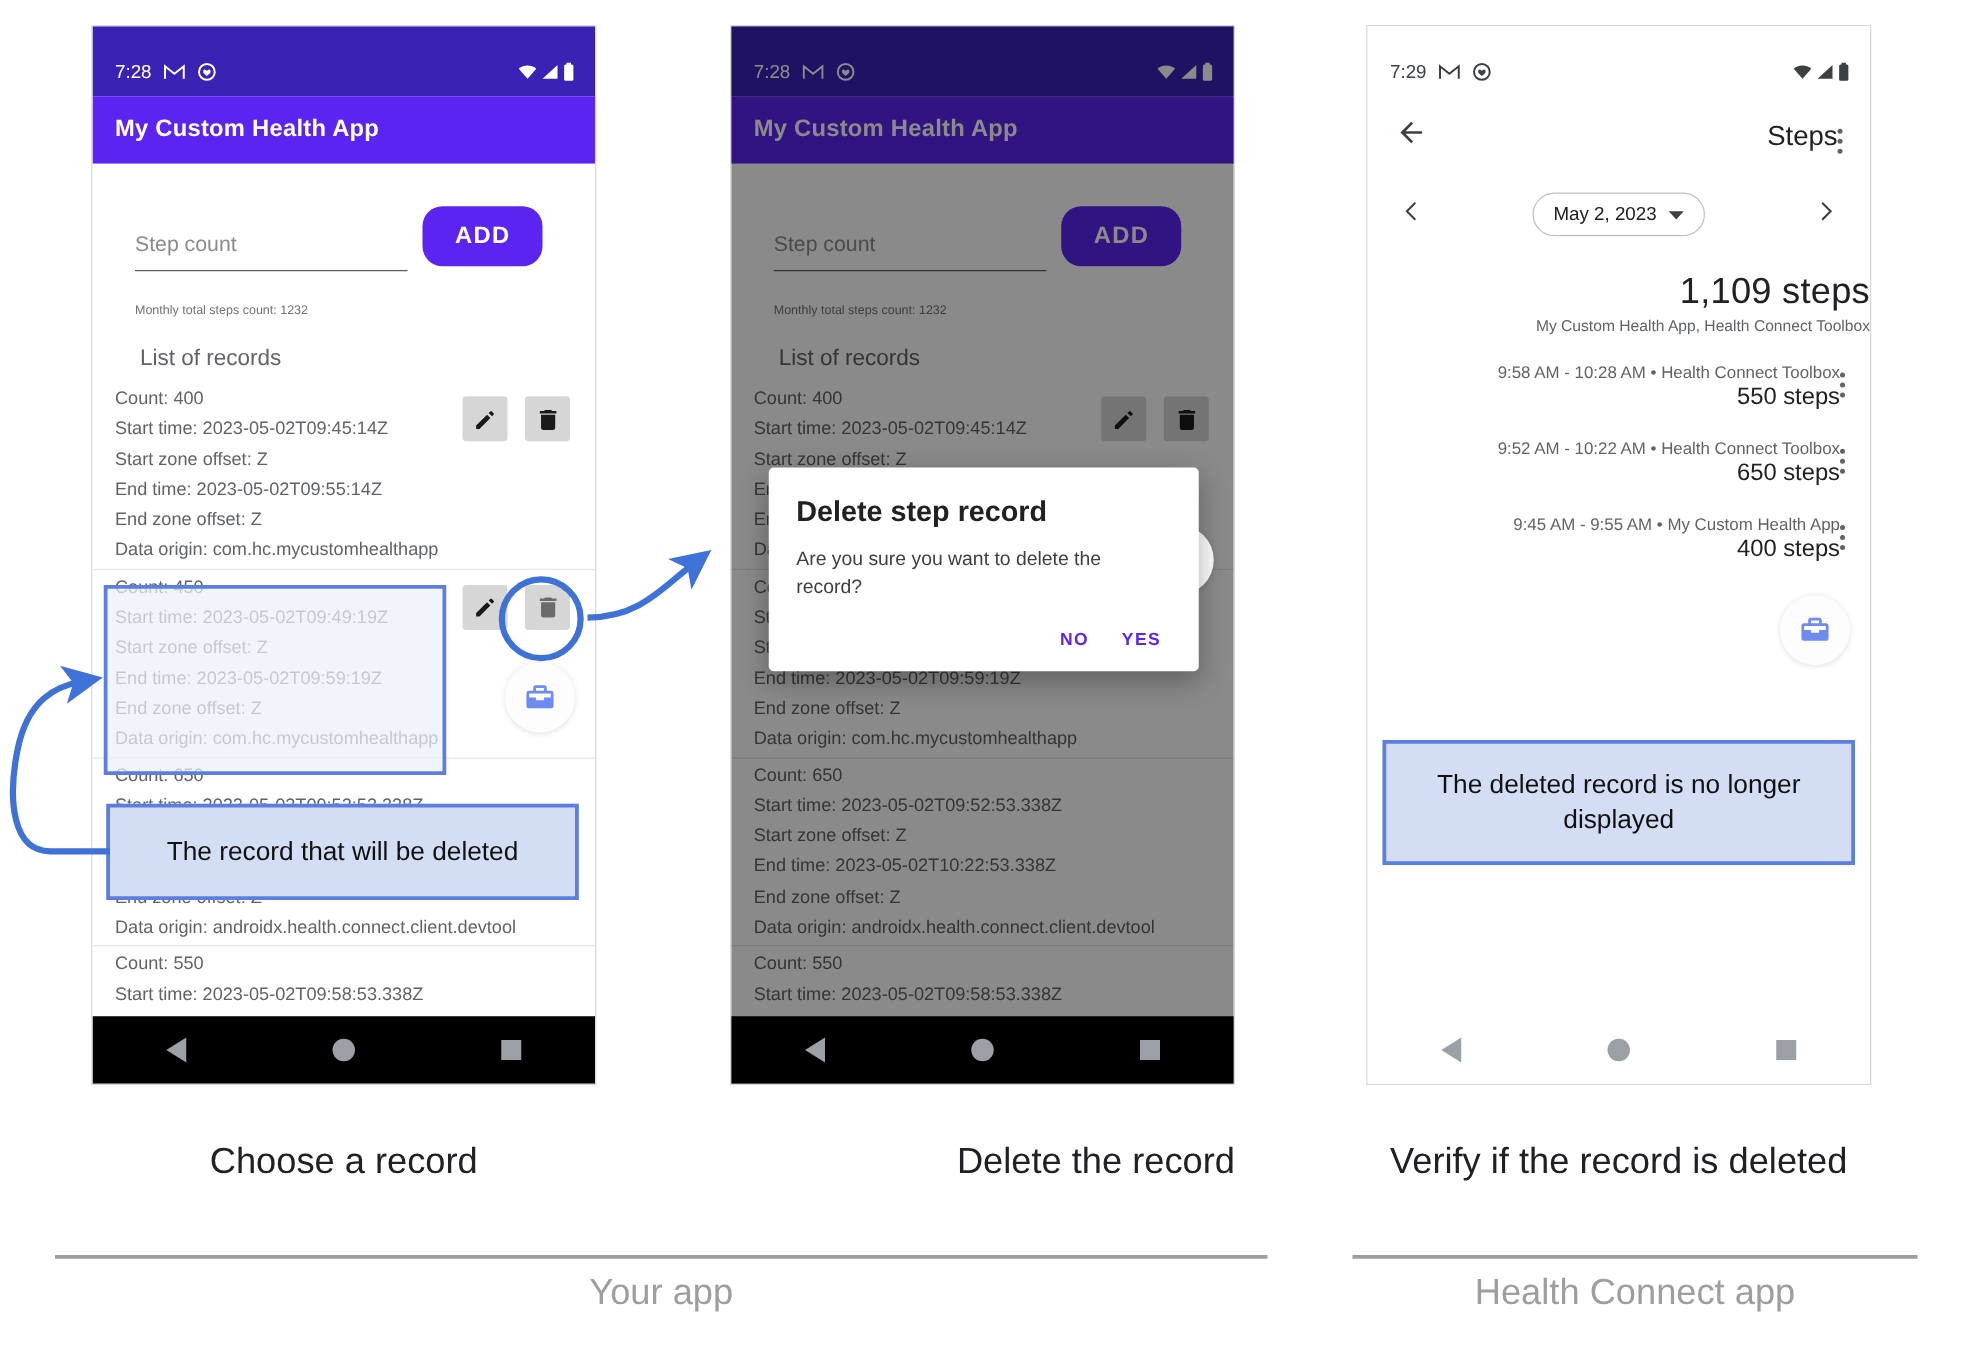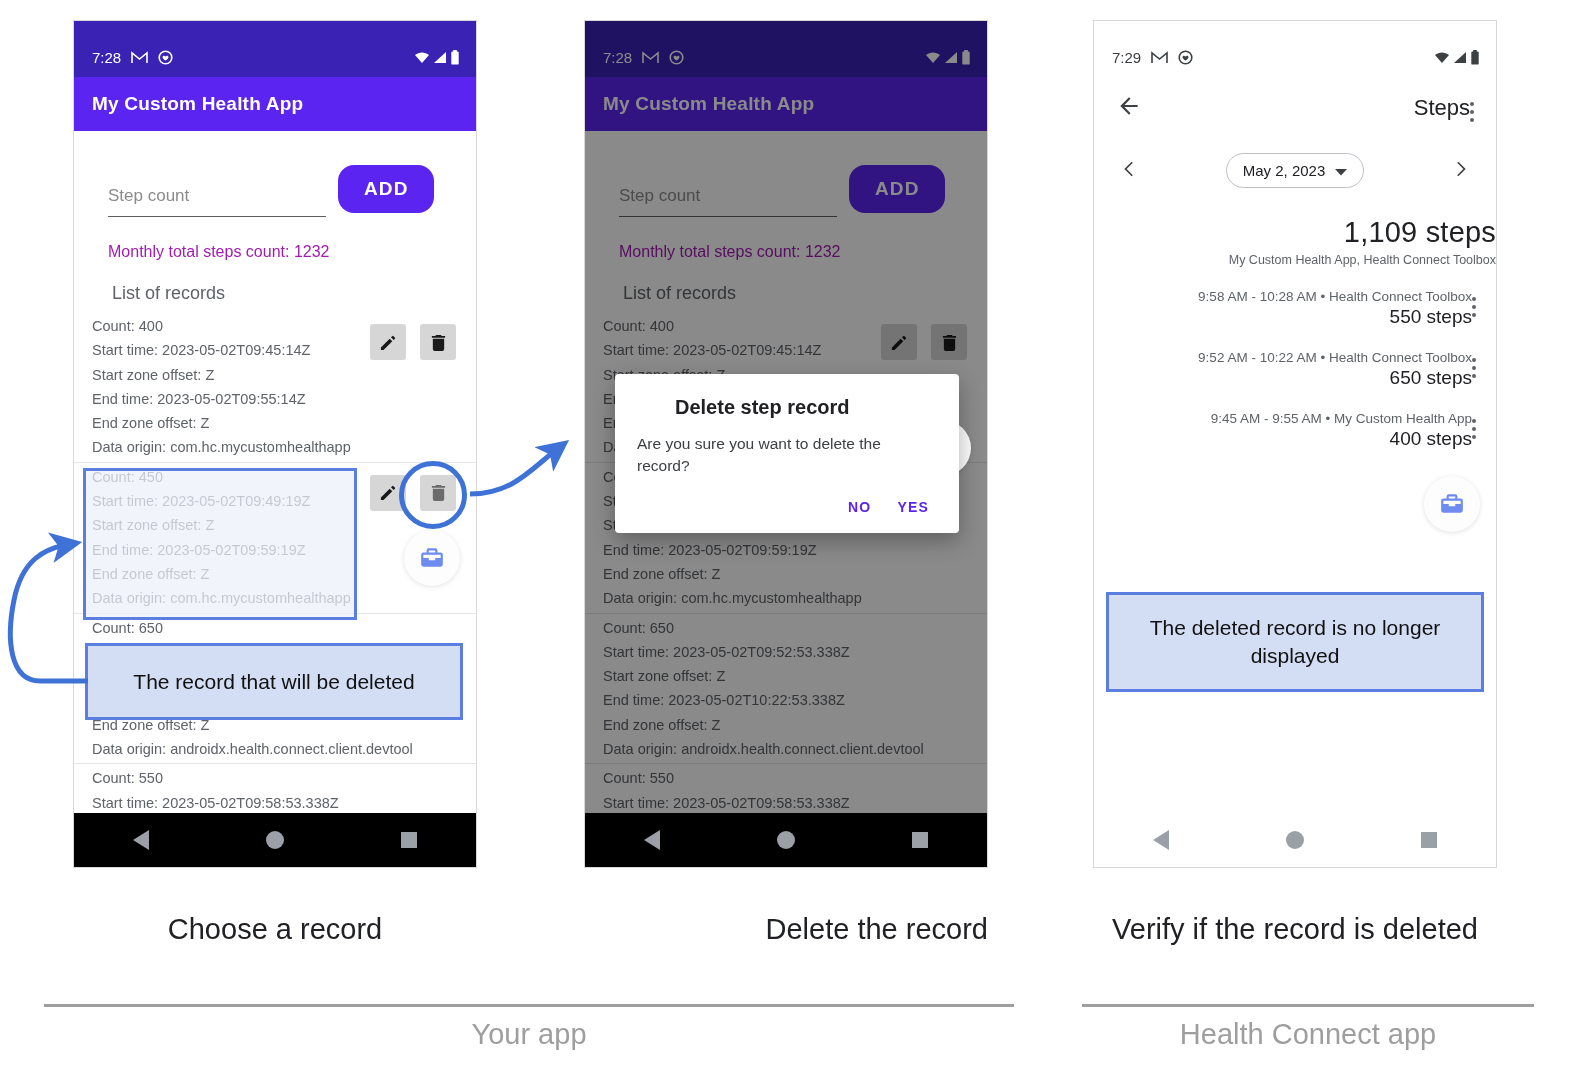--- a/index.html
+++ b/index.html
@@ -53,21 +53,21 @@
     padding: 34px 32px 0 34px;
   }
   .textfield { flex: 0 0 218px; }
   .tf-placeholder { font-size: 17px; color:#8b8b8b; padding-bottom: 10px; }
   .tf-underline { height:1px; background:#5f5f5f; }
   .add-btn {
     background:#5B24F0; color:#fff; border-radius:16px;
     font-size: 19px; font-weight:700; letter-spacing:1.1px;
     padding: 13px 26px; border:none; margin-bottom: 4px; cursor:pointer;
   }
-  .monthly { font-size: 16px; color:#a21caf; padding: 26px 0 0 34px; }
+  .monthly { font-size: 10px; color:#737373; padding: 26px 0 0 34px; }
   .list-title { font-size: 18px; color:#5f6368; padding: 22px 0 0 38px; }
 
   .records { margin-top: 8px; }
   .rec {
     position: relative;
     border-bottom: 1px solid #e6e6e6;
     padding: 2px 0 2px 18px;
   }
   .rec-line {
     font-size: 14.5px; color:#5f6368; line-height: 24.3px;
@@ -108,21 +108,21 @@
 
   
   .scrim { position:absolute; left:0; right:0; top:56px; bottom:0; background:rgba(0,0,0,.46); }
   .scrim-top { position:absolute; left:0; right:0; top:0; height:56px; background:rgba(0,0,0,.46); }
   .dialog {
     position:absolute; left: 30px; top: 353px; width: 344px;
     background:#fff; border-radius:4px;
     box-shadow: 0 8px 22px rgba(0,0,0,.3);
     padding: 22px 22px 10px 22px;
   }
-  .dlg-title { font-size: 20px; font-weight: 700; color:#202124; margin-bottom: 14px; margin-left: 38px; }
+  .dlg-title { font-size: 23px; font-weight: 700; color:#202124; margin-bottom: 14px; }
   .dlg-msg { font-size: 15.5px; color:#3c4043; line-height: 22px; }
   .dlg-actions { display:flex; justify-content:flex-end; gap: 26px; padding: 22px 8px 8px 0; }
   .dlg-btn { color:#5B24F0; font-size:14px; font-weight:700; letter-spacing:1.2px; cursor:pointer; background:none;border:none; }
 
   
   .hc-body { background:#fff; height: 738px; position:relative;text-align:right; }
   .hc-appbar { display:flex; align-items:center; padding: 16px 22px 0 22px; }
   .hc-title { font-size: 22px; color:#202124; margin-left: 28px; flex:1; }
   .hc-daterow { display:flex; align-items:center; justify-content:space-between; padding: 30px 26px 0 26px; }
   .hc-chip {

